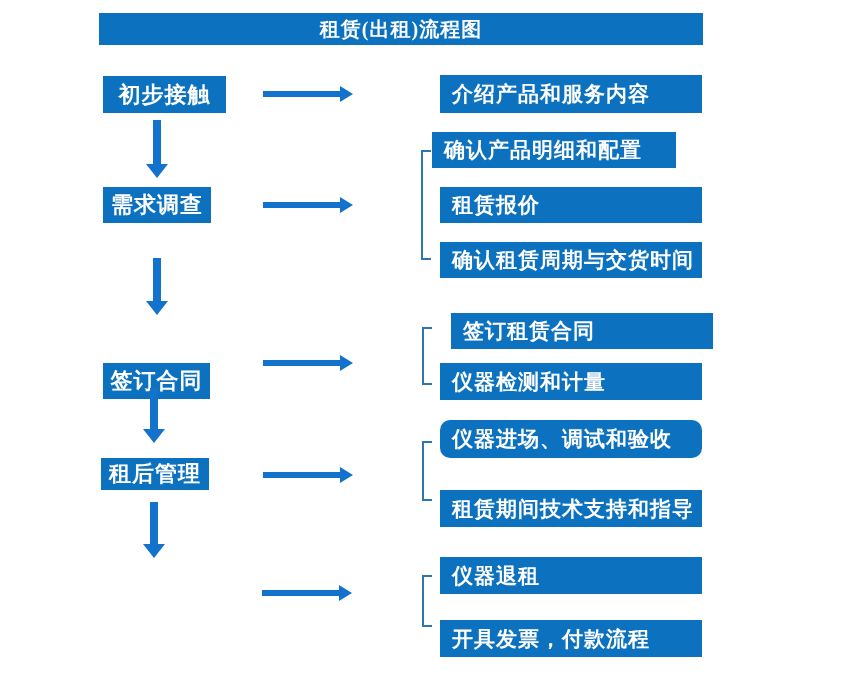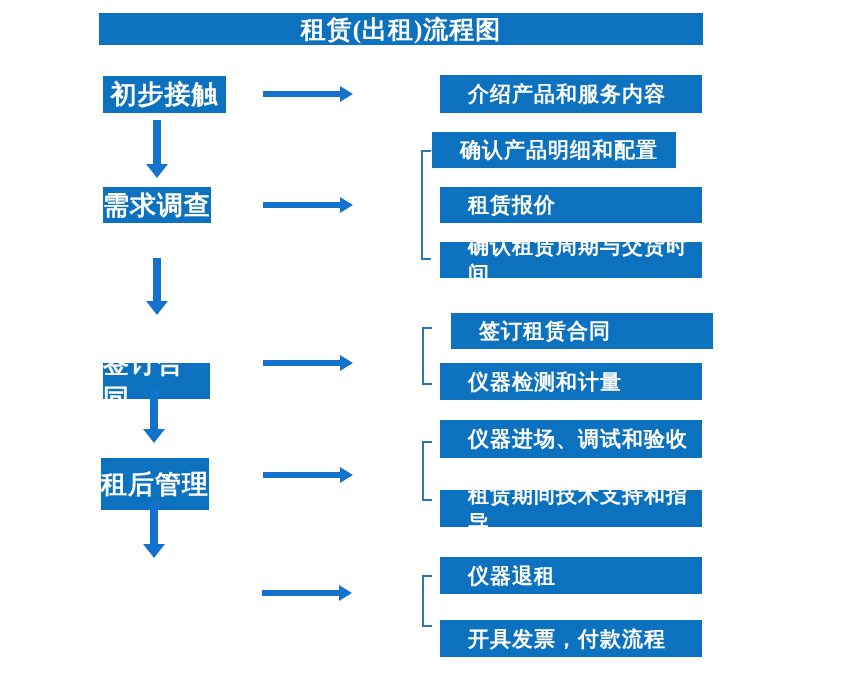--- a/index.html
+++ b/index.html
@@ -15,31 +15,31 @@
     position: absolute;
     background: var(--box, #0C71BE);
     color: var(--text, #ffffff);
     font-weight: bold;
     display: flex;
     align-items: center;
     box-sizing: border-box;
   }
   .title-bar {
     justify-content: center;
-    font-size: 25px;
+    font-size: 20px;
     letter-spacing: 1px;
   }
   .step {
     justify-content: center;
-    font-size: 26px;
+    font-size: 22px;
     letter-spacing: 1px;
   }
   .detail {
     justify-content: flex-start;
-    padding-left: 28px;
+    padding-left: 12px;
     font-size: 21px;
     letter-spacing: 1px;
   }
   
   .h-arrow { position: absolute; width: 90px; height: 16px; }
   .h-arrow .shaft {
     position: absolute; left: 0; right: 12px; top: 5px; height: 6px;
     background: var(--arrow, #1272CC);
   }
   .h-arrow .head {
@@ -72,21 +72,21 @@
 </head>
 <body>
 
 <div class="canvas">
 
   <div class="box title-bar" style="left:99px; top:13px; width:604px; height:32px;">租赁(出租)流程图</div>
 
   <div class="box step" style="left:103px; top:76px; width:123px; height:37px;">初步接触</div>
   <div class="box step" style="left:103px; top:187px; width:108px; height:36px;">需求调查</div>
   <div class="box step" style="left:103px; top:363px; width:107px; height:36px;">签订合同</div>
-  <div class="box step" style="left:101px; top:458px; width:108px; height:52px;">租后管理</div>
+  <div class="box step" style="left:101px; top:458px; width:108px; height:32px;">租后管理</div>
 
   <div class="v-arrow" style="left:146px; top:120px; height:58px;">
     <div class="shaft"></div>
       <div class="head"></div>
   </div>
   <div class="v-arrow" style="left:146px; top:258px; height:57px;">
     <div class="shaft"></div>
       <div class="head"></div>
   </div>
   <div class="v-arrow" style="left:143px; top:388px; height:55px;">
@@ -126,19 +126,19 @@
 
   <div class="box detail" style="left:440px; top:75px; width:262px; height:38px;">介绍产品和服务内容</div>
 
   <div class="box detail" style="left:432px; top:132px; width:244px; height:36px;">确认产品明细和配置</div>
   <div class="box detail" style="left:440px; top:187px; width:262px; height:36px;">租赁报价</div>
   <div class="box detail" style="left:440px; top:242px; width:262px; height:36px;">确认租赁周期与交货时间</div>
 
   <div class="box detail" style="left:451px; top:313px; width:262px; height:36px;">签订租赁合同</div>
   <div class="box detail" style="left:440px; top:363px; width:262px; height:37px;font-family:Liberation Serif, serif;">仪器检测和计量</div>
 
-  <div class="box detail" style="left:440px; top:420px; width:262px; height:38px;">仪器进场、调试和验收</div>
+  <div class="box detail" style="left:440px; top:420px; width:262px; height:38px;border-radius:10px;">仪器进场、调试和验收</div>
   <div class="box detail" style="left:440px; top:490px; width:262px; height:37px;">租赁期间技术支持和指导</div>
 
   <div class="box detail" style="left:440px; top:557px; width:262px; height:37px;">仪器退租</div>
   <div class="box detail" style="left:440px; top:608px; width:262px; height:37px;margin-top:12px;">开具发票，付款流程</div>
 
 </div>
 
 </body></html>

